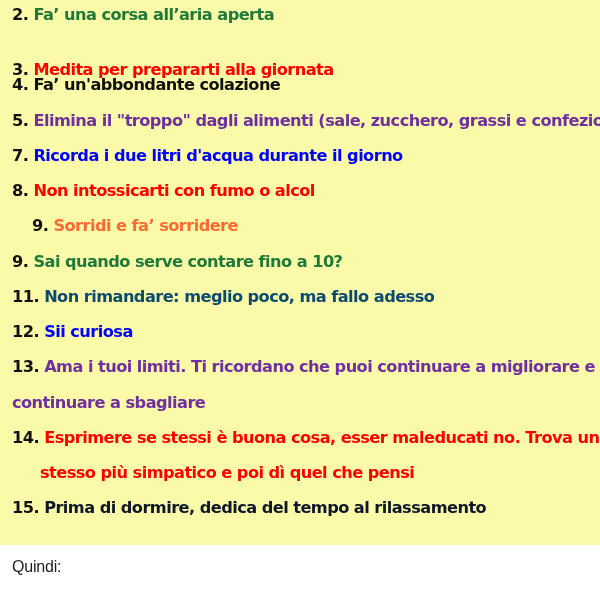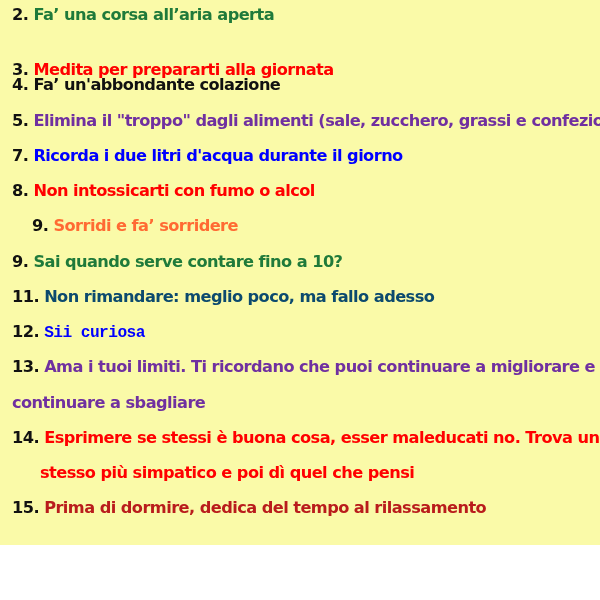--- a/index.html
+++ b/index.html
@@ -34,22 +34,23 @@
 <div class="list" id="list">
     <div class="line" style="top: 5px;"><span class="num">2. </span><span style="color: rgb(31, 122, 58);">Fa’ una corsa all’aria aperta</span></div>
     <div class="line" style="top: 40px; margin-top: 20px;"><span class="num">3. </span><span style="color: rgb(255, 0, 0);">Medita per prepararti alla giornata</span></div>
     <div class="line" style="top: 75px;"><span class="num">4. </span><span style="color: rgb(17, 17, 17);">Fa’ un'abbondante colazione</span></div>
     <div class="line" style="top: 111px;"><span class="num">5. </span><span style="color: rgb(112, 48, 160);">Elimina il "troppo" dagli alimenti (sale, zucchero, grassi e confezionati)</span></div>
     <div class="line" style="top: 146px;"><span class="num">7. </span><span style="color: rgb(0, 0, 255);">Ricorda i due litri d'acqua durante il giorno</span></div>
     <div class="line" style="top: 181px;"><span class="num">8. </span><span style="color: rgb(255, 0, 0);">Non intossicarti con fumo o alcol</span></div>
     <div class="line" style="top: 216px; margin-left: 20px;"><span class="num">9. </span><span style="color: rgb(255, 106, 51);">Sorridi e fa’ sorridere</span></div>
     <div class="line" style="top: 252px;"><span class="num">9. </span><span style="color: rgb(31, 122, 58);">Sai quando serve contare fino a 10?</span></div>
     <div class="line" style="top: 287px;"><span class="num">11. </span><span style="color: #0c4a6e;">Non rimandare: meglio poco, ma fallo adesso</span></div>
-    <div class="line" style="top: 322px;"><span class="num">12. </span><span style="color: rgb(0, 0, 255); font-family: Liberation Mono, monospace;">Sii curiosa</span></div>
+    <div class="line" style="top: 322px;"><span class="num">12. </span><span style="color: rgb(0, 0, 255);">Sii curiosa</span></div>
     <div class="line" style="top: 357px;"><span class="num">13. </span><span style="color: rgb(112, 48, 160);">Ama i tuoi limiti. Ti ricordano che puoi continuare a migliorare e</span></div>
     <div class="line" style="top: 393px;"><span style="color: rgb(112, 48, 160); margin-top: 42px;">continuare a sbagliare</span></div>
     <div class="line" style="top: 428px;"><span class="num">14. </span><span style="color: rgb(255, 0, 0);">Esprimere se stessi è buona cosa, esser maleducati no. Trova un te</span></div>
     <div class="line" style="top: 463px;"><span style="color: rgb(255, 0, 0); margin-left: 28px;">stesso più simpatico e poi dì quel che pensi</span></div>
-    <div class="line" style="top: 498px;"><span class="num">15. </span><span style="color: #b91c1c; margin-top: 40px;">Prima di dormire, dedica del tempo al rilassamento</span></div>
+    <div class="line" style="top: 498px;"><span class="num">15. </span><span style="color: #0f172a; margin-top: 40px;">Prima di dormire, dedica del tempo al rilassamento</span></div>
   </div>
 
 <div class="after">
+  <div>Quindi:</div>
 </div>
 
 </body></html>

